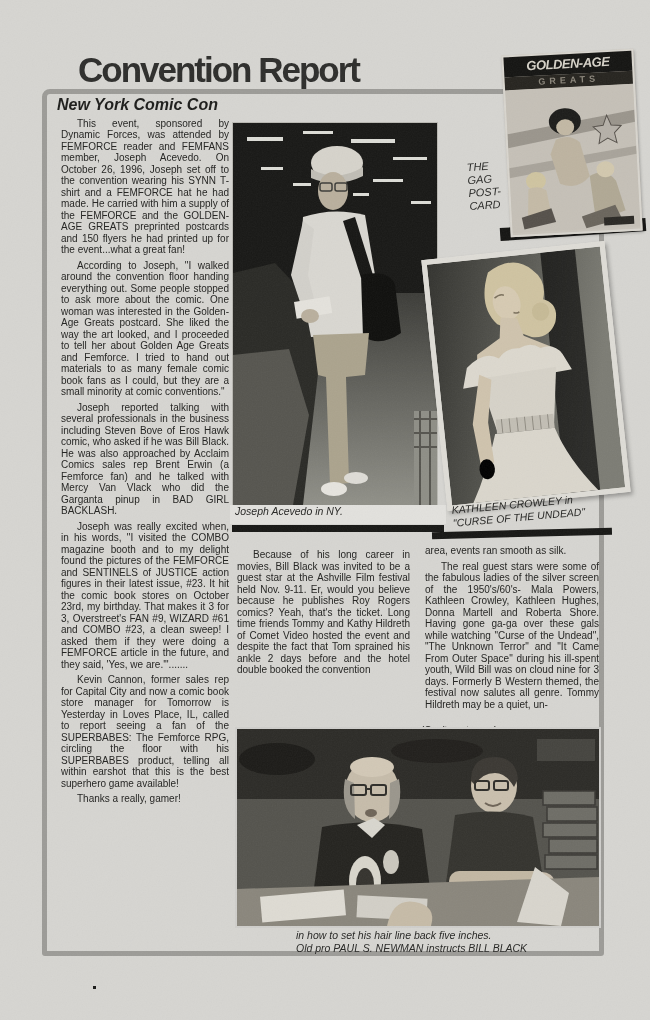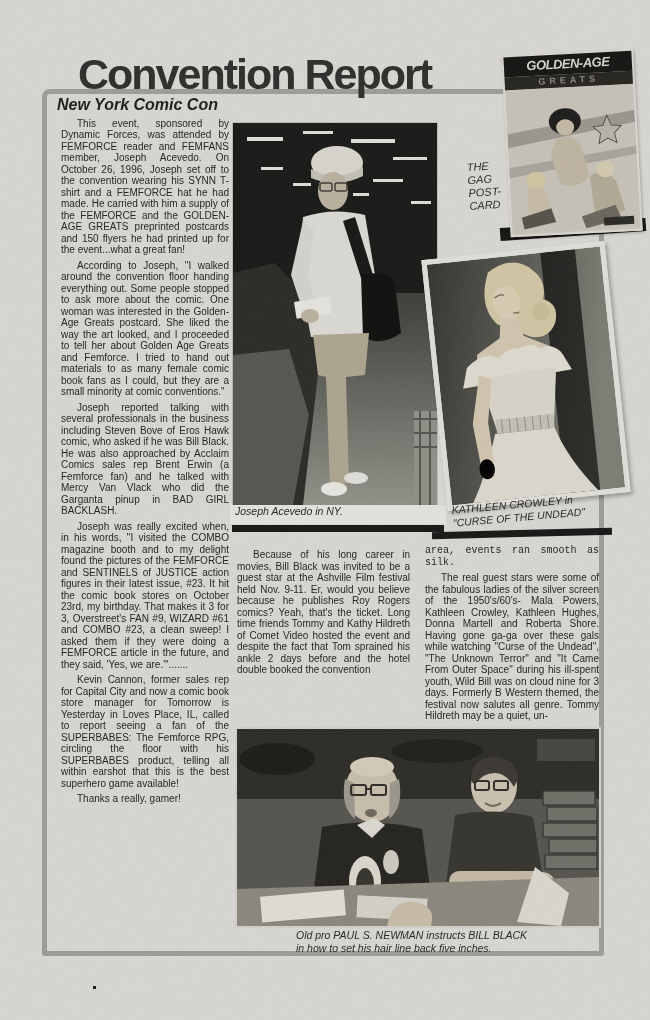--- a/index.html
+++ b/index.html
@@ -13,39 +13,39 @@
   }
   .grain { position:absolute; inset:0; width:650px; height:1020px; pointer-events:none; z-index:40; }
 
   .frame {
     position:absolute; left:42px; top:89px; width:562px; height:867px;
     border:5px solid #9c9b97; border-radius:8px 3px 3px 3px; z-index:1;
   }
 
   .page-title {
     position:absolute; left:78px; top:50px; z-index:3;
-    font-size:43px; font-weight:700; letter-spacing:-2px; color:#2d2d2b;
+    font-size:35px; font-weight:700; letter-spacing:-2px; color:#2d2d2b;
     white-space:nowrap;
   }
 
   
   .col { position:absolute; z-index:4; }
   .col-left  { left:57px;  top:96px;  width:176px; }
   .col-ash-1 { left:233px; top:545px; width:181px; }
   .col-ash-2 { left:421px; top:541px; width:182px; }
 
   h2.art-head {
     font-size:16px; font-weight:700; font-style:italic; line-height:1.12;
     color:#1c1c1a; margin:0 0 3px 0; letter-spacing:0;
   }
   .art-body p {
     font-size:10px; line-height:11.5px; text-align:justify;
     text-indent:16px; color:#232321; margin:4px;
   }
-  .art-body p.noindent { text-indent:0;font-family:Liberation Mono, monospace; }
+  .art-body p.noindent { text-indent:0; }
   .gap-article { margin-top:15px; }
   .continued { font-size:10px; margin-top:15px; color:#232321; }
 
   
   .joseph-photo {
     position:absolute; left:233px; top:123px; width:204px; height:382px;
     z-index:5; outline:1px solid #b9b8b2;
   }
   .joseph-cap-strip {
     position:absolute; left:230px; top:505px; width:216px; height:19px;
@@ -286,22 +286,22 @@
     <rect x="212" y="142" width="98" height="20" rx="10" fill="#c2b7a3"></rect>
     <ellipse cx="305" cy="152" rx="12" ry="9" fill="#c9bead"></ellipse>
     <path d="M0,160 L362,148 362,197 0,197 Z" fill="#8a867c"></path>
     <rect x="24" y="164" width="84" height="26" fill="#dedbd3" transform="rotate(-5 66 177)"></rect>
     <rect x="120" y="168" width="70" height="22" fill="#d2cfc7" transform="rotate(3 155 179)"></rect>
     <path d="M298,138 l34,26 -8,33 -44,-4 Z" fill="#d8d5cd"></path>
     <path d="M150,197 q6,-28 28,-24 q22,4 16,24 Z" fill="#c6bba7"></path>
   </svg>
 </div>
 <div class="newman-cap">
+  <div>in how to set his hair line back five inches.</div>
   <div>Old pro PAUL S. NEWMAN instructs BILL BLACK</div>
-  <div>in how to set his hair line back five inches.</div>
 </div>
 
 <div class="speck"></div>
 
 <svg class="grain" aria-hidden="true">
   <filter id="grainf">
     <feTurbulence type="fractalNoise" baseFrequency="0.8" numOctaves="2" stitchTiles="stitch"></feTurbulence>
     <feColorMatrix type="saturate" values="0"></feColorMatrix>
   </filter>
   <rect width="650" height="1020" filter="url(#grainf)" opacity="0.06"></rect>

